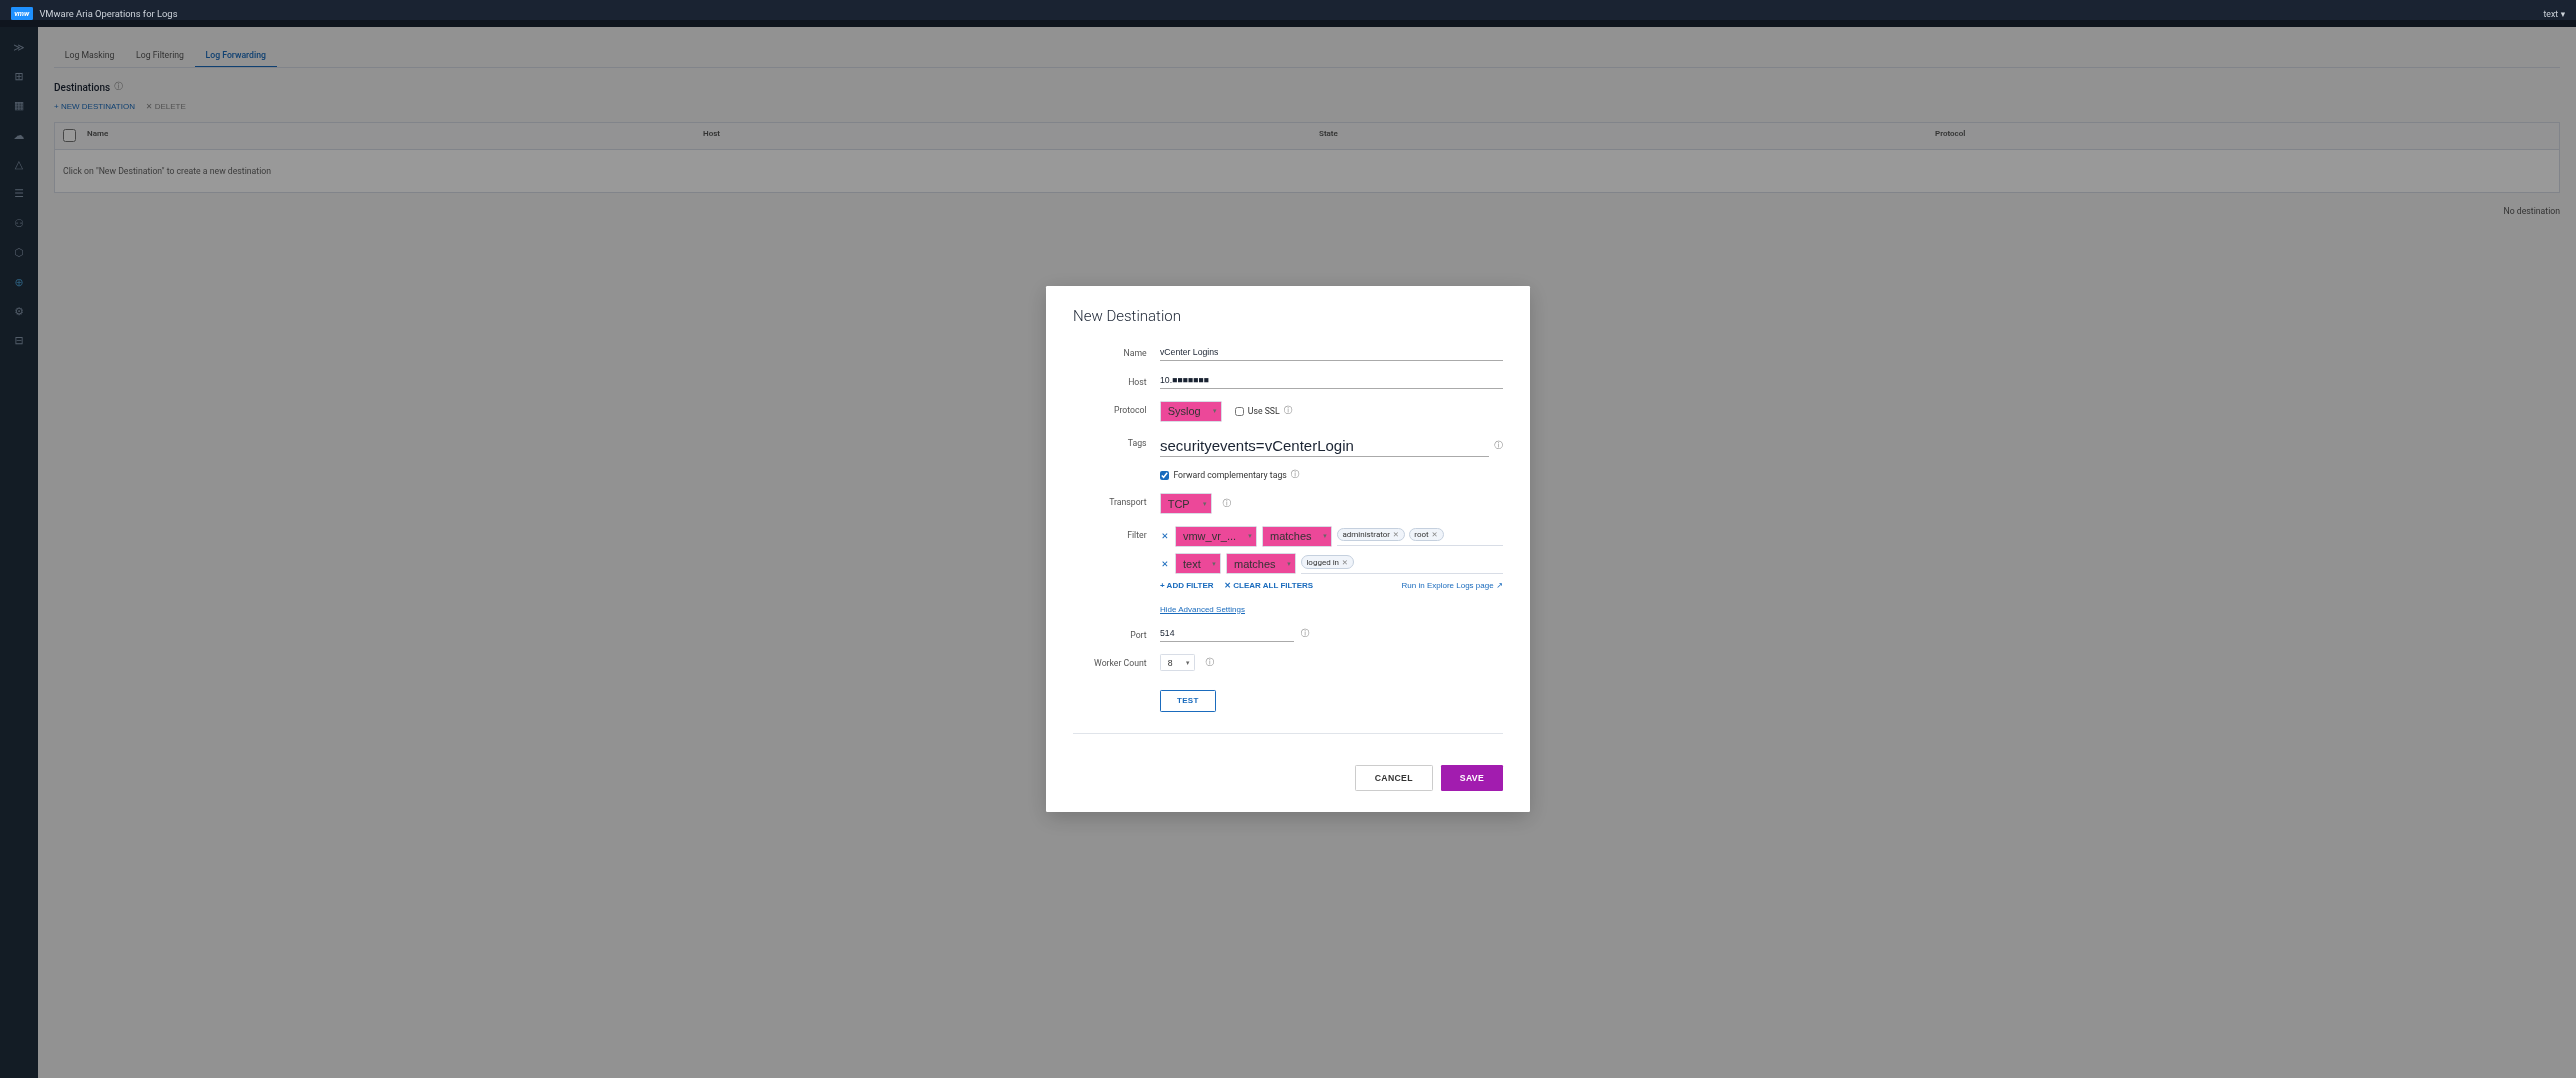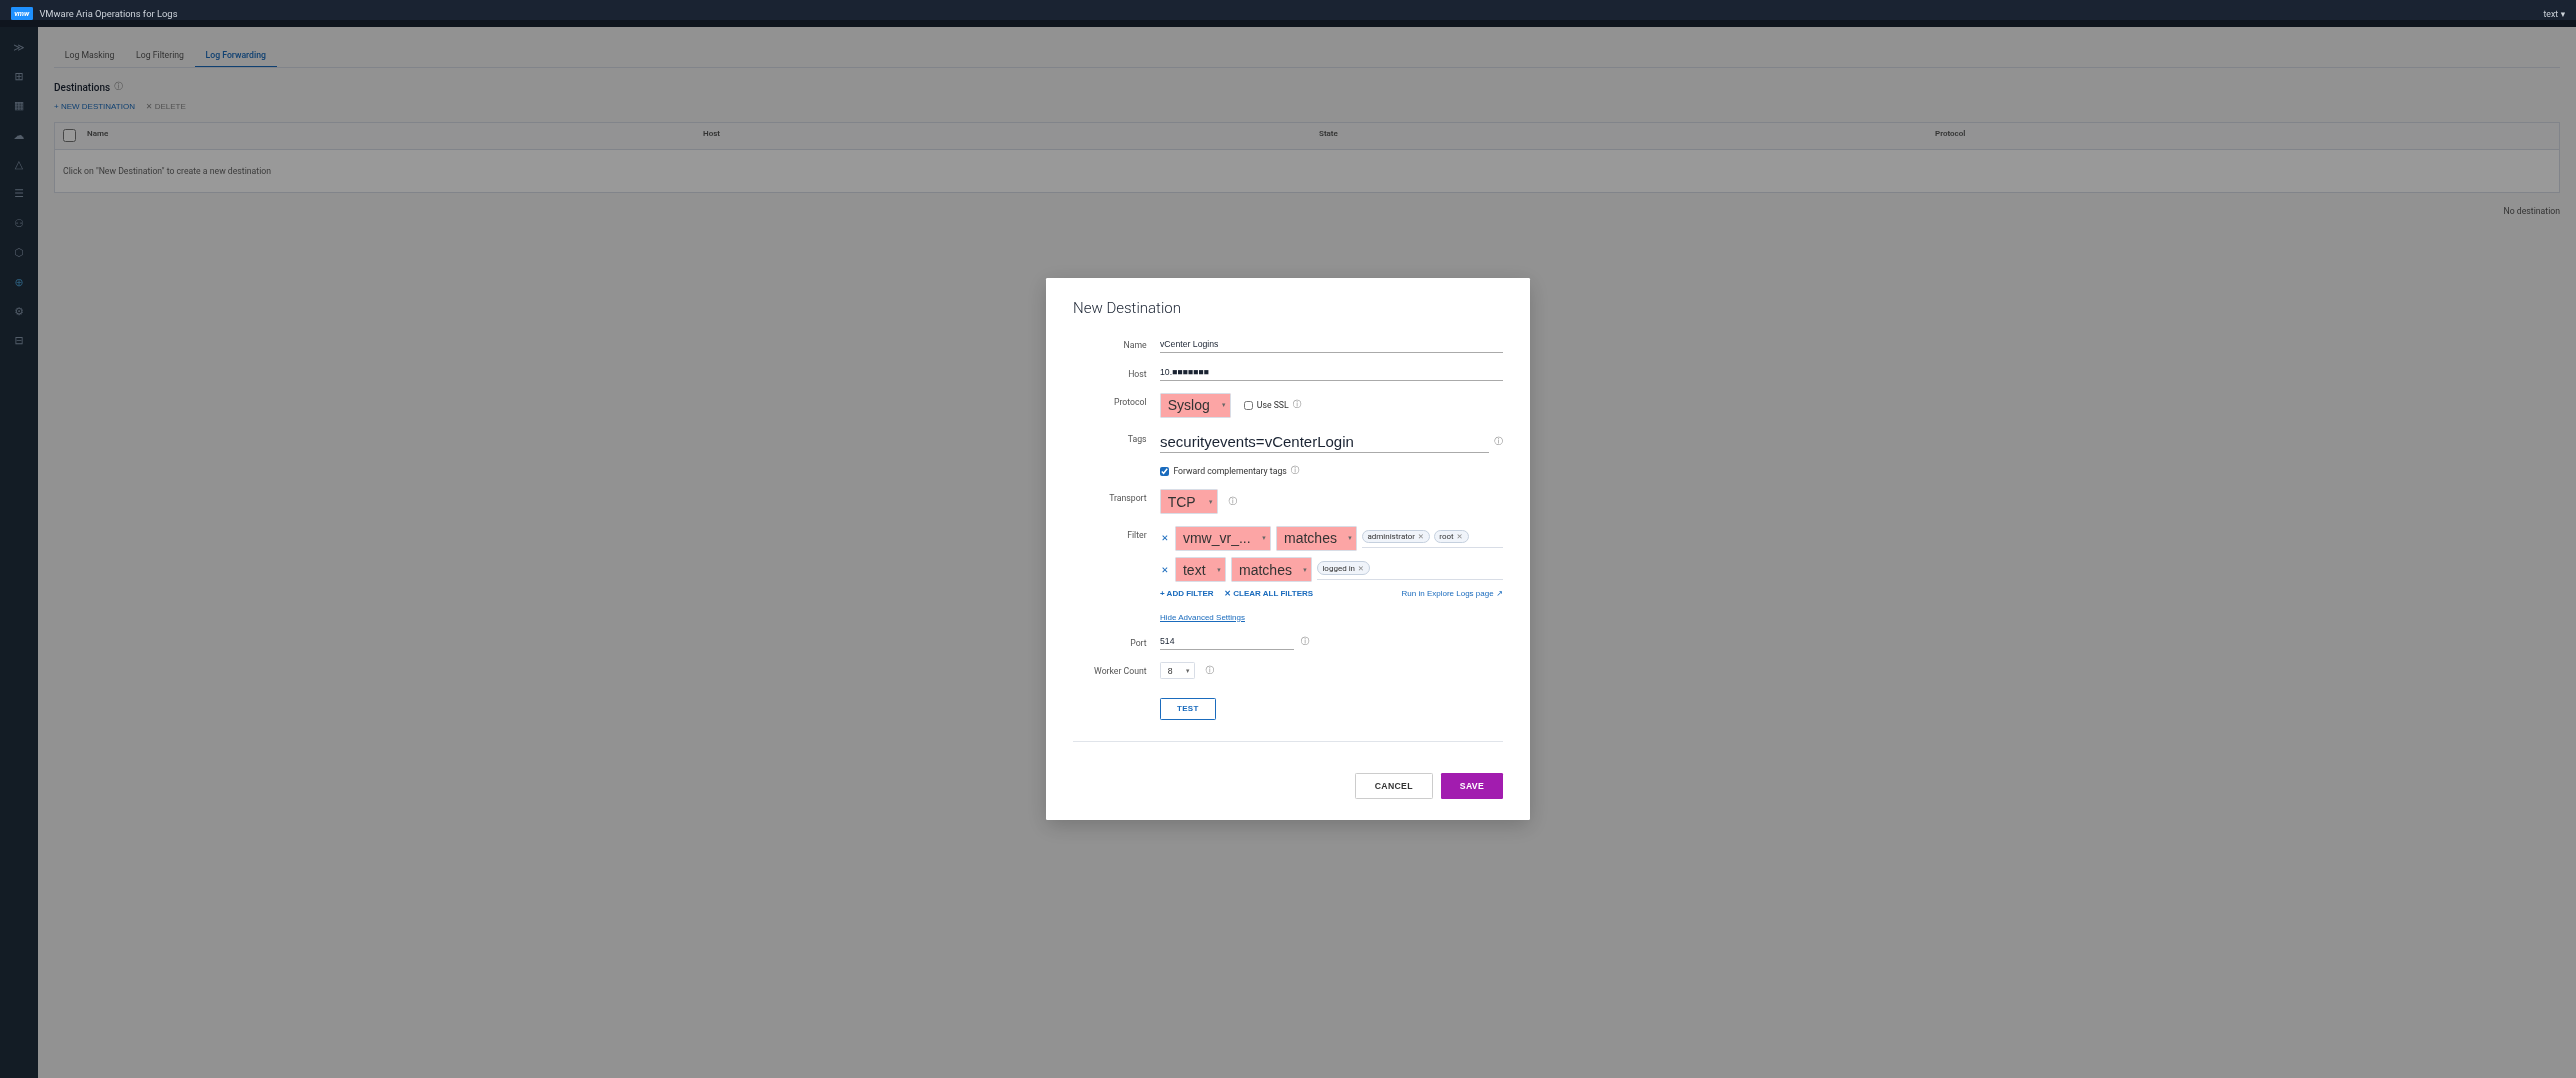--- a/index.html
+++ b/index.html
@@ -252,23 +252,23 @@
     .select-wrapper {
       position: relative;
       display: inline-flex;
       align-items: center;
     }
     .select-input {
       appearance: none;
       border: 0.7px solid #d8dde6;
       border-radius: 1.3px;
       padding: 3.4px 19px 3.4px 6.7px;
-      font-size: 14px;
+      font-size: 11px;
       color: #333;
-      background: #fca5a5;
+      background: #ec4899;
       cursor: pointer;
       outline: none;
     }
     .select-arrow {
       position: absolute;
       right: 5.4px;
       pointer-events: none;
       font-size: 6.7px;
       color: #666;
     }

